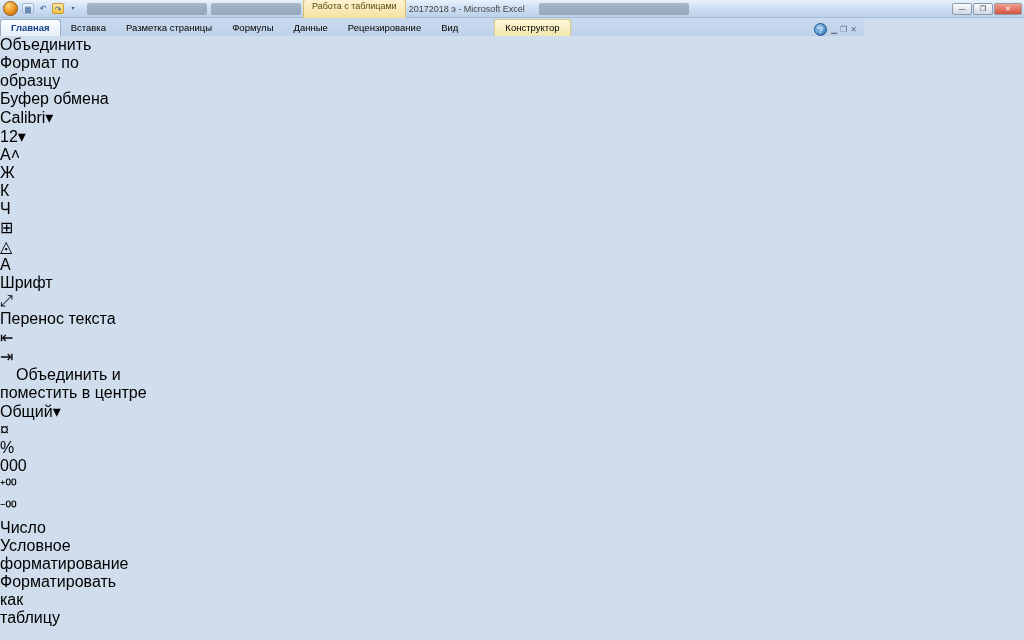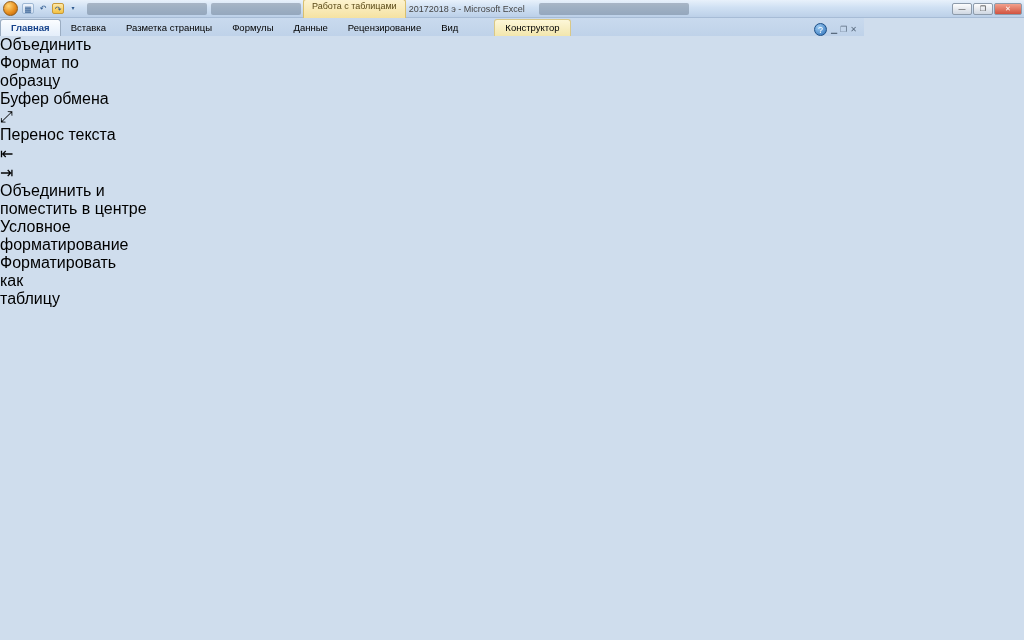--- a/index.html
+++ b/index.html
@@ -217,42 +217,75 @@
         <div class="smallcol">
           <div class="srow"><span class="sico ico-cut"></span><span>Вырезать</span></div>
           <div class="srow"><span class="sico ico-copy"></span><span>Объединить</span></div>
           <div class="srow"><span class="sico ico-brush"></span><span>Формат по образцу</span></div>
         </div>
       </div>
       <div class="gname">Буфер обмена</div>
       <div class="launch"></div>
     </div>
 
+    <div class="rgroup" style="width:124px">
+      <div class="smallcol" style="width:100%">
+        <div class="fontrow">
+          <div class="combo" style="width:64px"><span>Calibri</span><span class="car">▾</span></div>
+          <div class="combo" style="width:28px"><span>12</span><span class="car">▾</span></div>
+          <div class="fbtn">A˄</div>
+        </div>
+        <div class="btnrow">
+          <div class="fbtn b">Ж</div>
+          <div class="fbtn i">К</div>
+          <div class="fbtn u">Ч</div>
+          <div class="fbtn">⊞</div>
+          <div class="fbtn fill">◬</div>
+          <div class="fbtn fcol">A</div>
+        </div>
+      </div>
+      <div class="gname">Шрифт</div>
+      <div class="launch"></div>
+    </div>
 
     <div class="rgroup" style="width:186px">
       <div class="smallcol" style="width:100%">
         <div class="btnrow">
           <div class="alg"></div>
           <div class="alg"></div>
           <div class="alg sel"></div>
           <div class="fbtn">⤢</div>
           <span class="wraplbl" style="">Перенос текста</span>
         </div>
         <div class="btnrow">
           <div class="alg"></div>
           <div class="alg"></div>
           <div class="alg"></div>
           <div class="fbtn">⇤</div>
           <div class="fbtn">⇥</div>
-          <span class="wraplbl dim" style="margin-left:0">Объединить и поместить в центре</span>
+          <span class="wraplbl dim" style="margin-left:16px">Объединить и поместить в центре</span>
         </div>
       </div>
       <div class="launch"></div>
     </div>
 
+    <div class="rgroup numgrp" style="width:136px">
+      <div class="smallcol" style="width:100%">
+        <div class="combo"><span>Общий</span><span class="car">▾</span></div>
+        <div class="btnrow">
+          <div class="fbtn">¤</div>
+          <div class="fbtn">%</div>
+          <div class="fbtn">000</div>
+          <div class="fbtn">⁺⁰⁰</div>
+          <div class="fbtn">⁻⁰⁰</div>
+        </div>
+      </div>
+      <div class="gname">Число</div>
+      <div class="launch"></div>
+    </div>
 
     <div class="rgroup" style="width:152px">
       <div class="content">
         <div class="bigbtn" style="width:56px">
           <div class="style-ico si-cond"></div>
           <span>Условное форматирование</span>
         </div>
         <div class="bigbtn" style="width:58px">
           <div class="style-ico si-table"></div>
           <span>Форматировать как таблицу</span>

